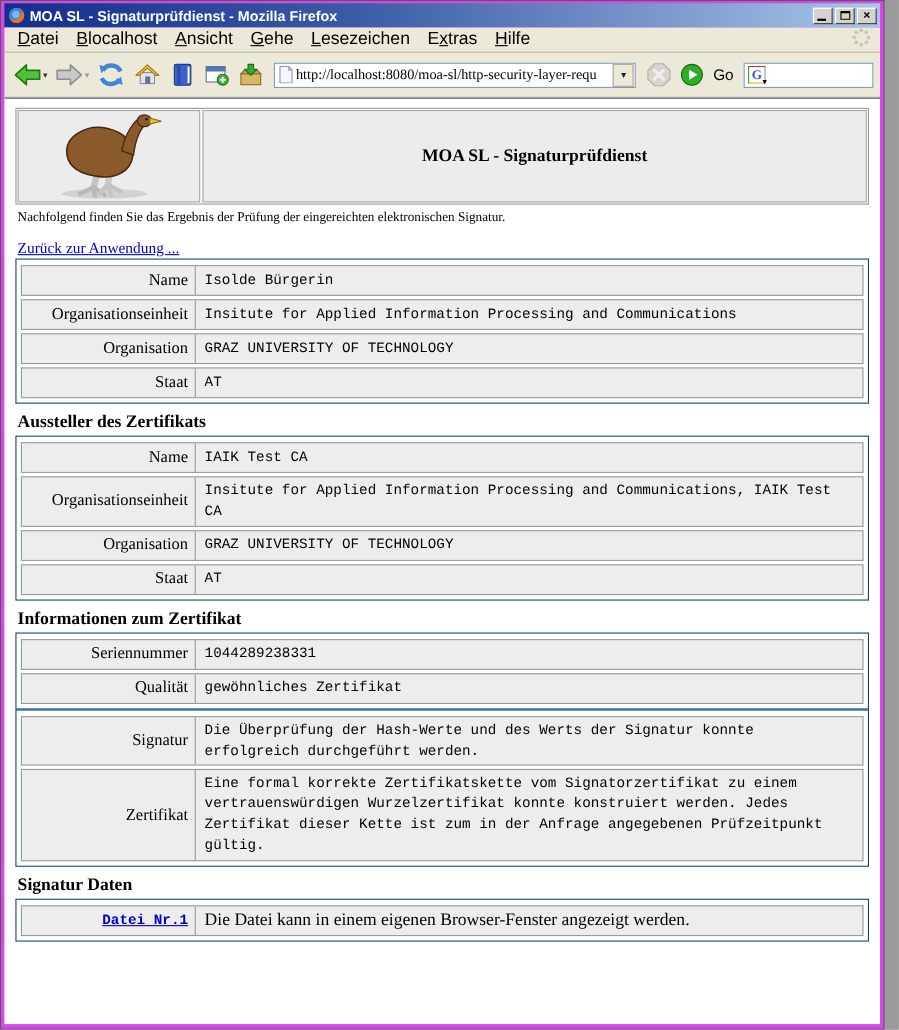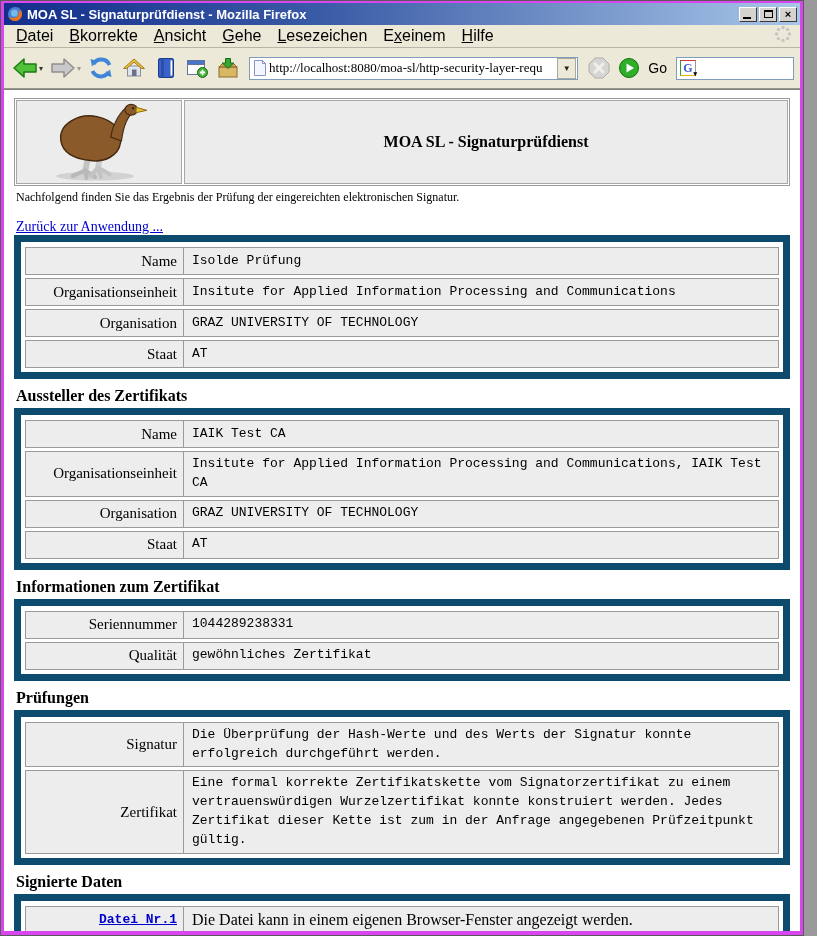--- a/index.html
+++ b/index.html
@@ -44,21 +44,21 @@
   .content{flex:1;background:#fff;border-top:1px solid #808080;overflow:hidden;
            padding:8px 10px;font-family:"Liberation Serif",serif;color:#000;}
   .pageheader{border:1px solid #9a9a9a;padding:1px;display:flex;height:88px;box-sizing:border-box;}
   .pageheader .cell{background:#ececec;border:1px solid #a8a8a8;box-sizing:border-box;}
   .pageheader .logocell{width:166px;display:flex;align-items:center;justify-content:center;margin-right:2px;}
   .pageheader .titlecell{flex:1;display:flex;align-items:center;justify-content:center;
                          font-weight:bold;font-size:16px;}
   .intro{font-size:12px;margin:4px 2px 0 2px;}
   .applink{display:inline-block;font-size:14px;color:#0000cc;text-decoration:underline;margin:14px 2px 0 2px;cursor:pointer;}
   .secheading{font-weight:bold;font-size:16px;margin:14px 0 3px 2px;}
-  .rtable{border:7px solid #0c4a6e;padding:5px 4px 4px 4px;}
+  .rtable{border:1px solid #0c4a6e;padding:5px 4px 4px 4px;}
   .rrow{display:flex;border:1px solid #9a9a9a;background:#ededed;margin-bottom:3px;min-height:26px;}
   .rrow:last-child{margin-bottom:0;}
   .rlabel{width:158px;flex:0 0 158px;display:flex;align-items:center;justify-content:flex-end;
           text-align:right;font-size:15px;padding:3px 6px 3px 4px;border-right:1px solid #9a9a9a;box-sizing:border-box;}
   .rvalue{flex:1;display:flex;align-items:center;font:13px "Liberation Mono",monospace;
           padding:3px 8px;line-height:1.45;}
   .rvalue.serif{font:16px "Liberation Serif",serif;}
   .filelink{font:bold 13px "Liberation Mono",monospace;color:#0000cc;text-decoration:underline;cursor:pointer;margin-left:21px;}
 </style>
 </head>
@@ -81,25 +81,25 @@
     <div class="winbtn">
         <span class="glyph-max"></span>
       </div>
     <div class="winbtn">
         <span>×</span>
       </div>
   </div>
 
   <div class="menubar">
     <span class="menuitem"><span></span><u>D</u><span>atei</span></span>
-    <span class="menuitem"><span></span><u>B</u><span>korrekte</span></span>
+    <span class="menuitem"><span></span><u>B</u><span>localhost</span></span>
     <span class="menuitem"><span></span><u>A</u><span>nsicht</span></span>
     <span class="menuitem"><span></span><u>G</u><span>ehe</span></span>
     <span class="menuitem"><span></span><u>L</u><span>esezeichen</span></span>
-    <span class="menuitem"><span>E</span><u>x</u><span>einem</span></span>
+    <span class="menuitem"><span>E</span><u>x</u><span>tras</span></span>
     <span class="menuitem"><span></span><u>H</u><span>ilfe</span></span>
     <span class="menuspacer"></span>
     <span class="throbber">
       <svg width="18" height="18" viewBox="0 0 18 18">
         <g fill="#bdbdbd">
           <circle cx="9" cy="2.5" r="1.7"></circle>
             <circle cx="13.6" cy="4.4" r="1.7"></circle>
             <circle cx="15.5" cy="9" r="1.7"></circle>
           <circle cx="13.6" cy="13.6" r="1.7"></circle>
             <circle cx="9" cy="15.5" r="1.7"></circle>
@@ -211,21 +211,21 @@
     </div>
 
     <div class="intro">Nachfolgend finden Sie das Ergebnis der Prüfung der eingereichten elektronischen Signatur.</div>
 
     <a class="applink">Zurück zur Anwendung ...</a>
 
     
     <div class="rtable">
       <div class="rrow">
         <div class="rlabel">Name</div>
-        <div class="rvalue">Isolde Prüfung</div>
+        <div class="rvalue">Isolde Bürgerin</div>
       </div>
       <div class="rrow">
         <div class="rlabel">Organisationseinheit</div>
         <div class="rvalue">Insitute for Applied Information Processing and Communications</div>
       </div>
       <div class="rrow">
         <div class="rlabel">Organisation</div>
         <div class="rvalue">GRAZ UNIVERSITY OF TECHNOLOGY</div>
       </div>
       <div class="rrow">
@@ -262,34 +262,33 @@
         <div class="rlabel">Seriennummer</div>
         <div class="rvalue">1044289238331</div>
       </div>
       <div class="rrow">
         <div class="rlabel">Qualität</div>
         <div class="rvalue">gewöhnliches Zertifikat</div>
       </div>
     </div>
 
     
-    <div class="secheading" style="margin-top:8px;">Prüfungen</div>
     <div class="rtable">
       <div class="rrow">
         <div class="rlabel">Signatur</div>
         <div class="rvalue">Die Überprüfung der Hash-Werte und des Werts der Signatur konnte erfolgreich durchgeführt werden.</div>
       </div>
       <div class="rrow">
         <div class="rlabel">Zertifikat</div>
         <div class="rvalue">Eine formal korrekte Zertifikatskette vom Signatorzertifikat zu einem vertrauenswürdigen Wurzelzertifikat konnte konstruiert werden. Jedes Zertifikat dieser Kette ist zum in der Anfrage angegebenen Prüfzeitpunkt gültig.</div>
       </div>
     </div>
 
     
-    <div class="secheading" style="margin-top:8px;">Signierte Daten</div>
+    <div class="secheading" style="margin-top:8px;">Signatur Daten</div>
     <div class="rtable">
       <div class="rrow">
         <div class="rlabel">
           <a class="filelink">Datei Nr.1</a>
         </div>
         <div class="rvalue serif">Die Datei kann in einem eigenen Browser-Fenster angezeigt werden.</div>
       </div>
     </div>
 
     

